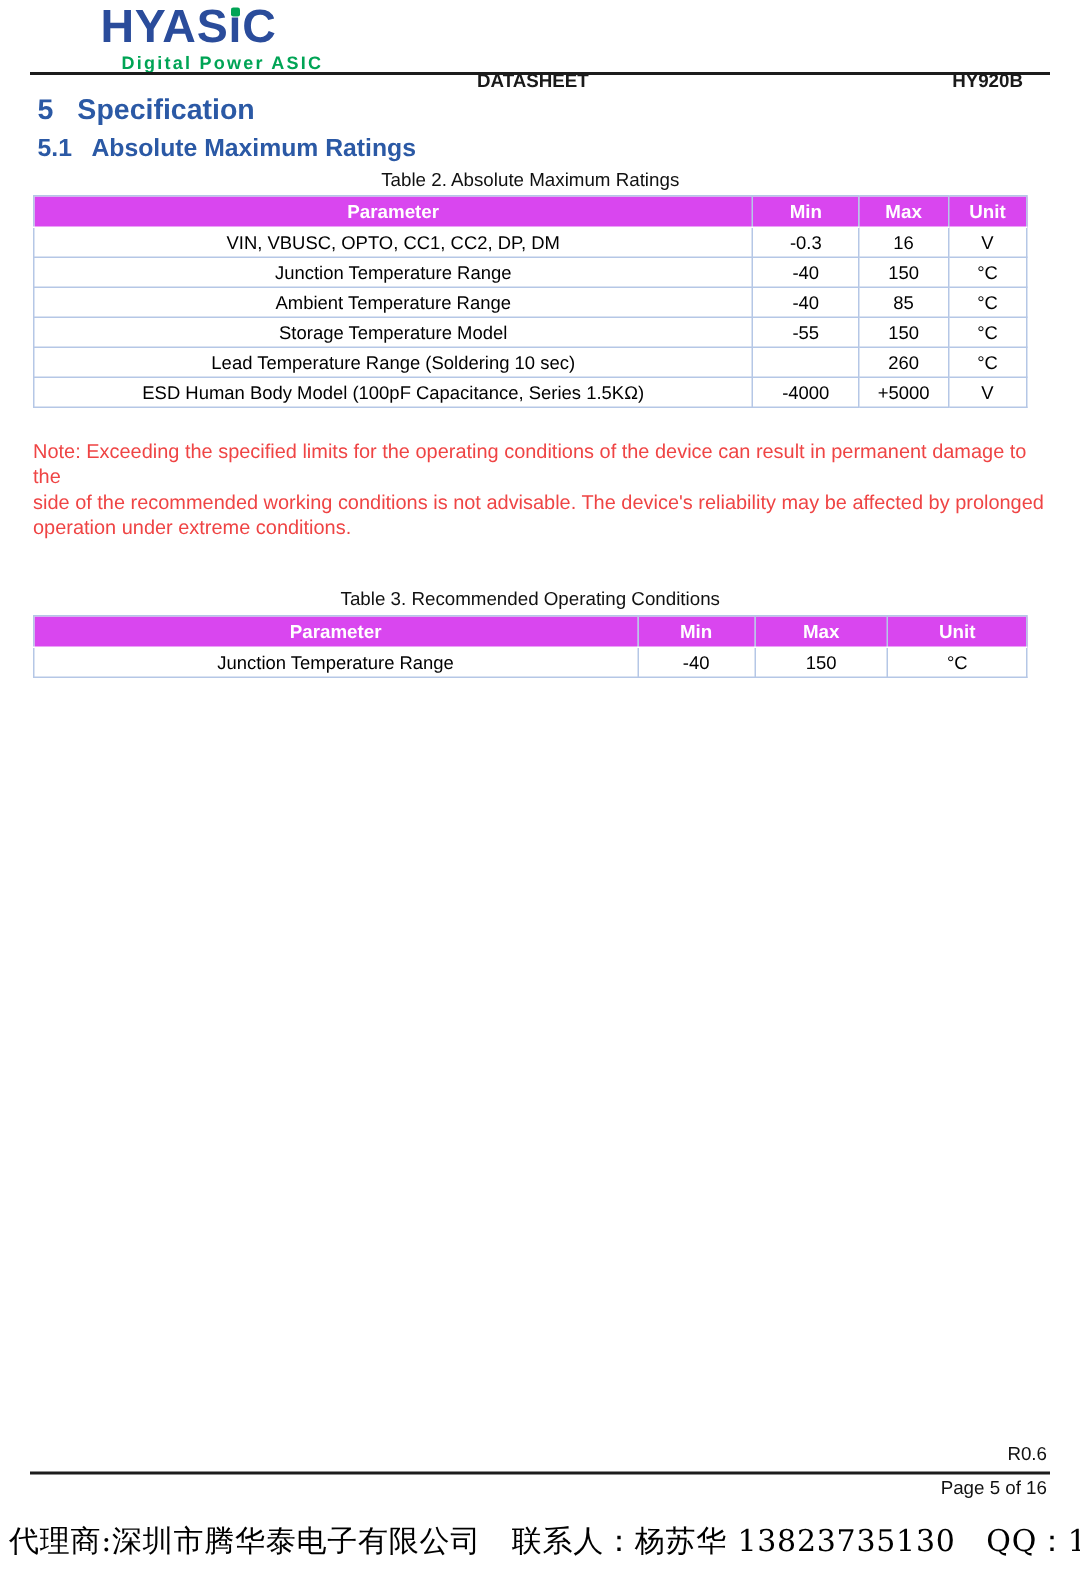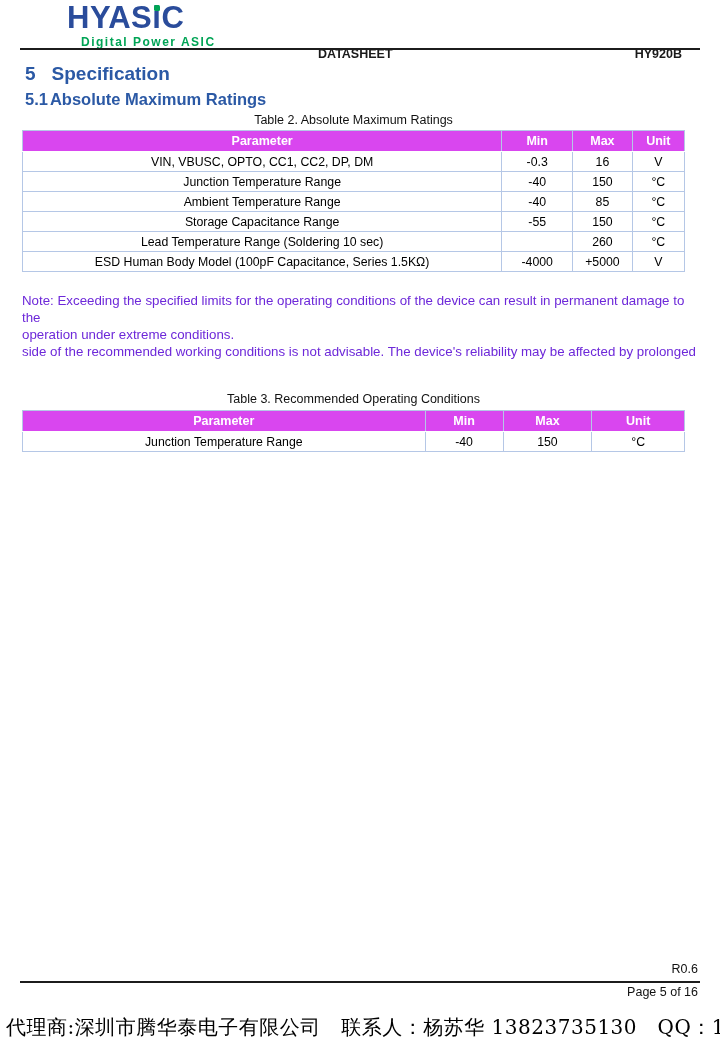--- a/index.html
+++ b/index.html
@@ -13,41 +13,41 @@
   .logo-i { position:relative; display:inline-block; }
   .logo-i::after { content:""; position:absolute; top:3px; left:50%; transform:translateX(-50%);
                    width:6px; height:6px; background:#00A455; border-radius:1.5px; }
   .logo-tagline { font-size:12px; font-weight:700; color:#00A455; letter-spacing:1.5px; margin-left:14px; margin-top:1px; }
   .hdr-doc-type { position:absolute; left:318px; top:31px; font-size:12.5px; font-weight:600; color:#1a1a1a;margin-top:16px; }
   .hdr-part { position:absolute; right:38px; top:47px; font-size:12.5px; font-weight:600; color:#1a1a1a; }
   .hdr-rule { position:absolute; left:20px; right:20px; top:48px; height:2px; background:#1c1c1c; }
 
   
   .h1 { position:absolute; left:25px; display:flex; gap:16px; color:#2B59A5; font-weight:700; font-size:19px; }
-  .h2 { position:absolute; left:25px; display:flex; gap:2px; color:#2B59A5; font-weight:700; font-size:16.5px; }
+  .h2 { position:absolute; left:25px; display:flex; gap:13px; color:#2B59A5; font-weight:700; font-size:16.5px; }
   .caption { position:absolute; left:22px; width:663px; text-align:center; font-size:12.5px; color:#111; }
 
   
   .tblwrap { position:absolute; left:22px; width:663px; }
   .tblwrap table { border-collapse:collapse; width:100%; table-layout:fixed; }
   .tblwrap th { background:#d946ef; color:#ffffff; font-weight:700; font-size:12.5px;
                 height:21px; border:1px solid #B5C7E6; border-bottom-color:#ffffff; text-align:center; padding:0 3px; }
   .tblwrap td { font-size:12.3px; color:#000; height:20px; border:1px solid #B5C7E6;
                 text-align:center; padding:0 4px; background:#fff; overflow:hidden; white-space:nowrap; }
   #table2 th:nth-child(1), #table2 td:nth-child(1) { width:72.4%; }
   #table2 th:nth-child(2), #table2 td:nth-child(2) { width:10.7%; }
   #table2 th:nth-child(3), #table2 td:nth-child(3) { width:9.0%;  }
   #table2 th:nth-child(4), #table2 td:nth-child(4) { width:7.9%;  }
   #table3 th:nth-child(1), #table3 td:nth-child(1) { width:60.8%; }
   #table3 th:nth-child(2), #table3 td:nth-child(2) { width:11.8%; }
   #table3 th:nth-child(3), #table3 td:nth-child(3) { width:13.4%; }
   #table3 th:nth-child(4), #table3 td:nth-child(4) { width:14.0%; }
 
   
-  .note { position:absolute; left:22px; top:292px; width:680px; font-size:13.3px; color:#6d28d9; }
+  .note { position:absolute; left:22px; top:292px; width:680px; font-size:13.3px; color:#ef4444; }
   .note div { line-height:17px; }
 
   
   .ftr-rev  { position:absolute; right:22px; top:962px; font-size:12.5px; color:#111; }
   .ftr-rule { position:absolute; left:20px; right:20px; top:981px; height:2px; background:#1c1c1c; }
   .ftr-page { position:absolute; right:22px; top:985px; font-size:12.5px; color:#111; }
   .ftr-cn   { position:absolute; left:6px; right:4px; top:1014px; font-size:20px; color:#000;
               font-family:"DejaVu Serif","Liberation Serif",serif; white-space:nowrap; letter-spacing:0.5px; }
 </style>
 </head>
@@ -97,21 +97,21 @@
             <td>150</td>
             <td>°C</td>
           </tr>
           <tr>
             <td>Ambient Temperature Range</td>
             <td>-40</td>
             <td>85</td>
             <td>°C</td>
           </tr>
           <tr>
-            <td>Storage Capacitance Range</td>
+            <td>Storage Temperature Model</td>
             <td>-55</td>
             <td>150</td>
             <td>°C</td>
           </tr>
           <tr>
             <td>Lead Temperature Range (Soldering 10 sec)</td>
             <td></td>
             <td>260</td>
             <td>°C</td>
           </tr>
@@ -120,22 +120,22 @@
             <td>-4000</td>
             <td>+5000</td>
             <td>V</td>
           </tr>
         </tbody>
       </table>
     </div>
 
   <div class="note">
       <div>Note: Exceeding the specified limits for the operating conditions of the device can result in permanent damage to the</div>
+      <div>side of the recommended working conditions is not advisable. The device's reliability may be affected by prolonged</div>
       <div>operation under extreme conditions.</div>
-      <div>side of the recommended working conditions is not advisable. The device's reliability may be affected by prolonged</div>
     </div>
 
   <div class="h2" style="top:388px;margin-top:27px;">
     <span>5.2</span>
     <span>Recommended Operating Conditions</span>
   </div>
 
   <div class="caption" style="top:392px;">Table 3. Recommended Operating Conditions</div>
   <div class="tblwrap" id="table3" style="top:410px;">
       <table>

